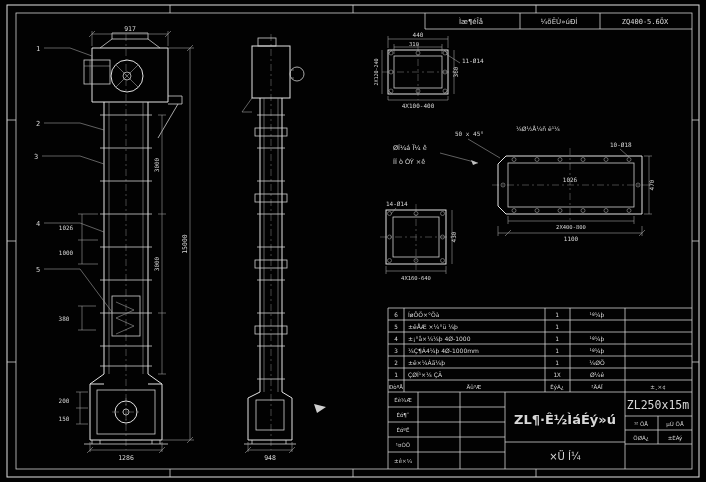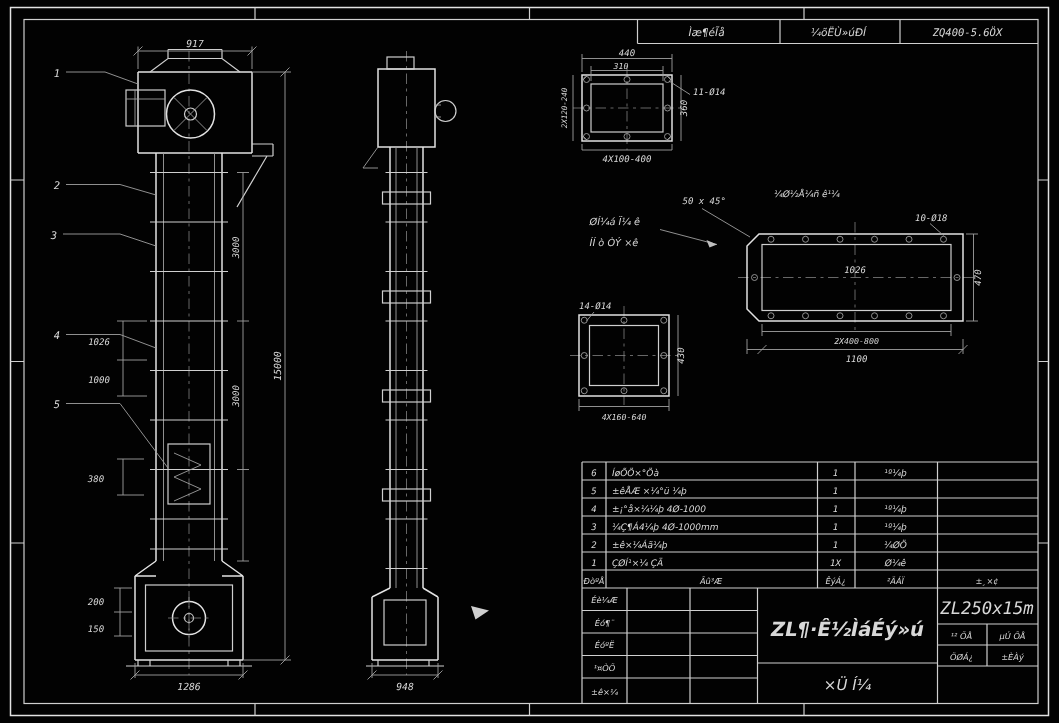--- a/index.html
+++ b/index.html
@@ -1,17 +1,17 @@
 <!DOCTYPE html>
 <html><head>
 <meta charset="utf-8">
 <style>
   html,body{margin:0;padding:0;background:#000;}
   .stage{position:relative;width:706px;height:482px;background:#020202;overflow:hidden;
-         font-family:"DejaVu Sans", sans-serif;font-style:italic;}
+         font-family:"DejaVu Sans", sans-serif;}
   svg{position:absolute;left:0;top:0;}
   .ln   {stroke:#e2e2e2;fill:none;stroke-width:1;}
   .med  {stroke:#cfcfcf;fill:none;stroke-width:.8;}
   .thin {stroke:#9f9f9f;fill:none;stroke-width:.6;}
   .cl   {stroke:#8a8a8a;fill:none;stroke-width:.5;stroke-dasharray:7 3 2 3;}
   .txt  {fill:#d8d8d8;font-family:"DejaVu Sans", sans-serif;}
   .mono {font-family:"DejaVu Sans Mono", monospace;}
 </style>
 </head>
 <body>

